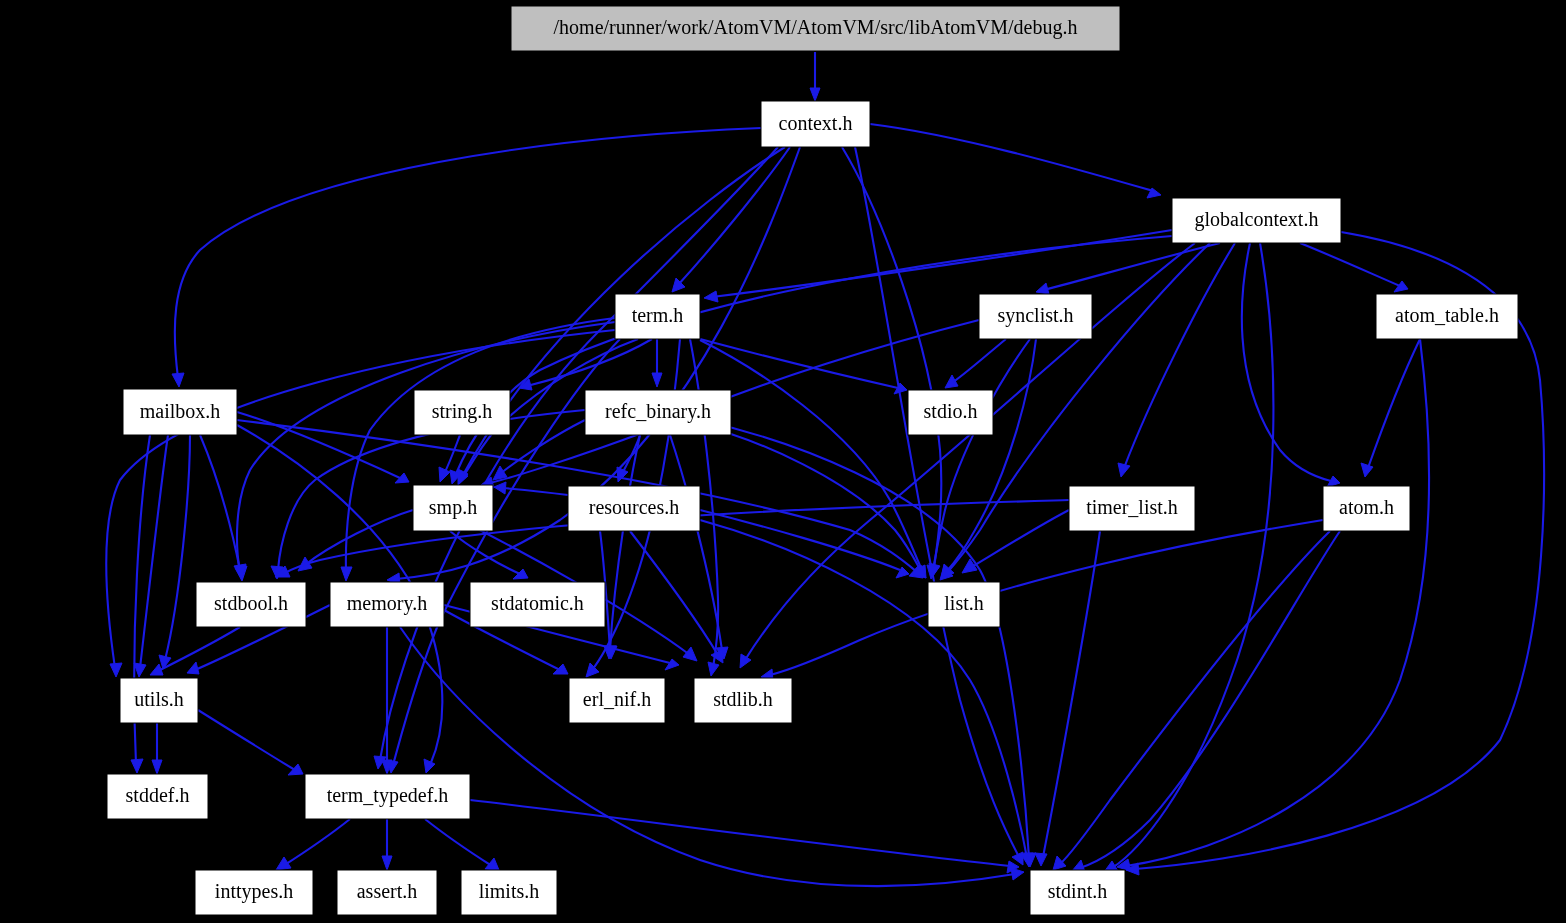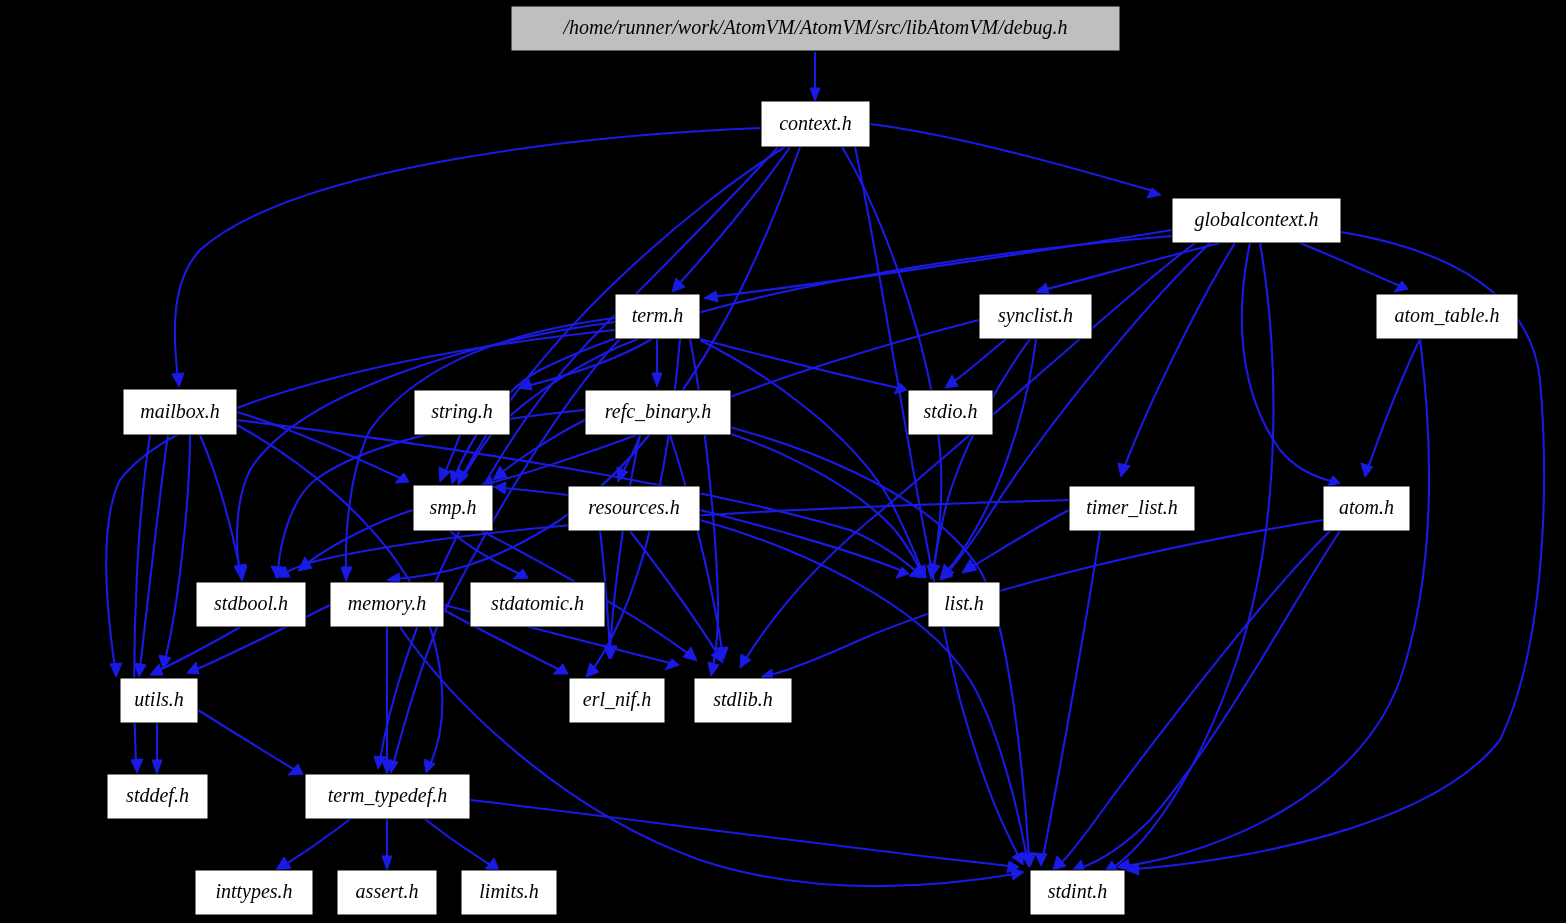--- a/index.html
+++ b/index.html
@@ -7,21 +7,20 @@
     padding: 0;
     background: #000000;
   }
   #stage {
     position: relative;
     width: 1566px;
     height: 923px;
     background: #000000;
     overflow: hidden;
     font-family: "Liberation Serif", "DejaVu Serif", serif;
-    font-style: italic;
   }
   svg#graph {
     position: absolute;
     left: 0;
     top: 0;
     width: 1566px;
     height: 923px;
     display: block;
   }
   .node-rect {

